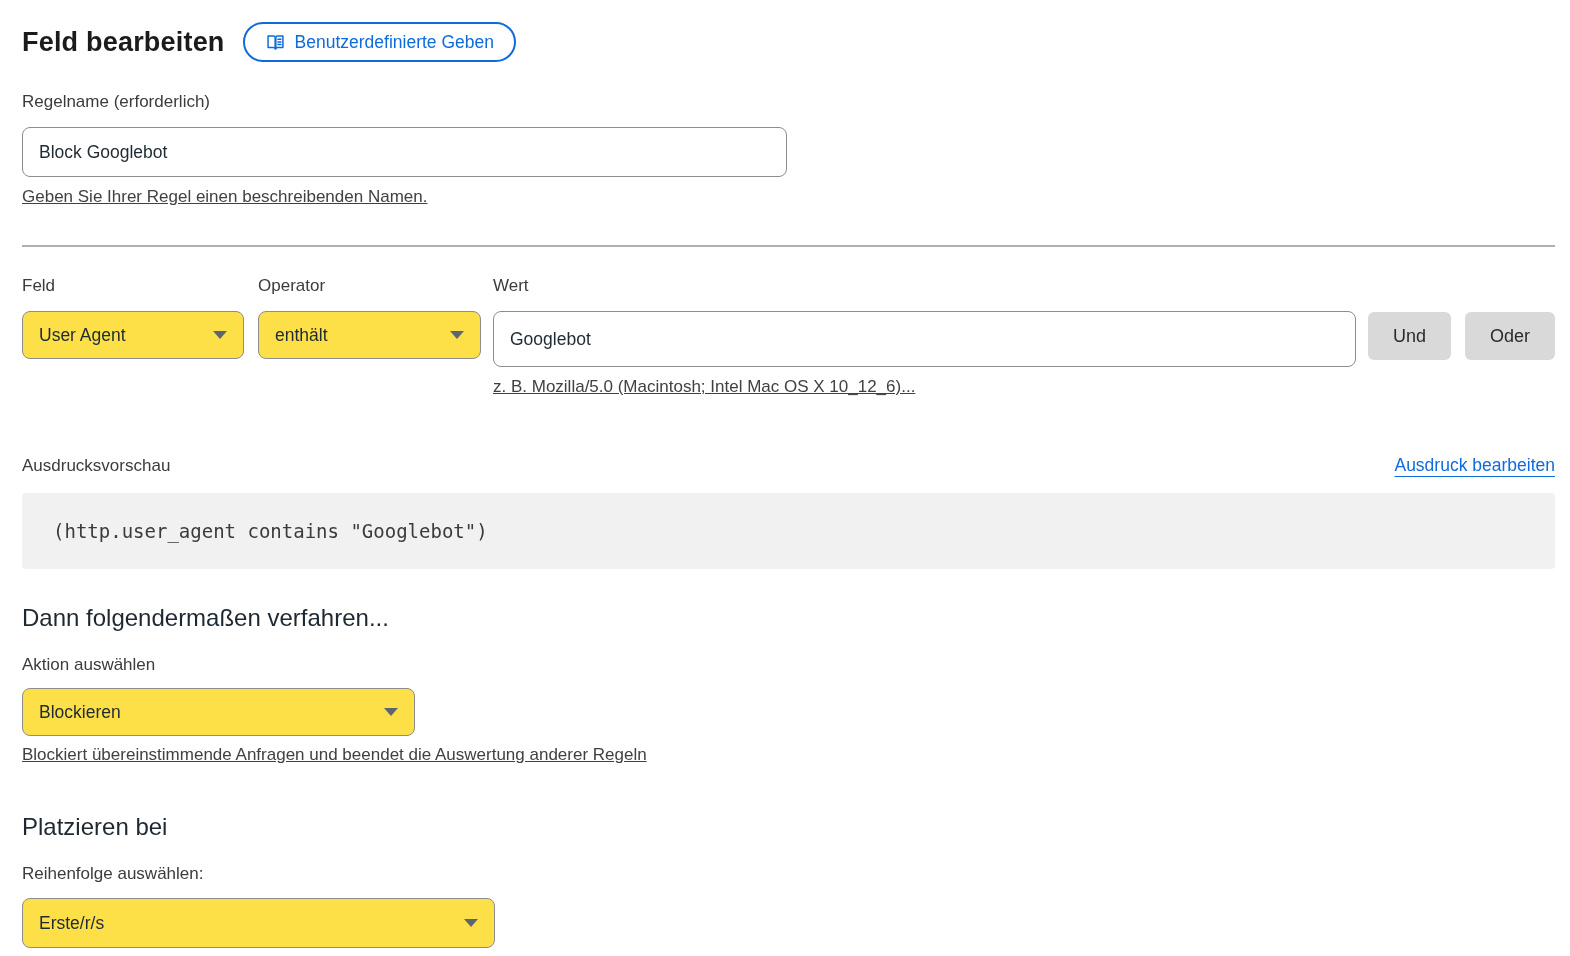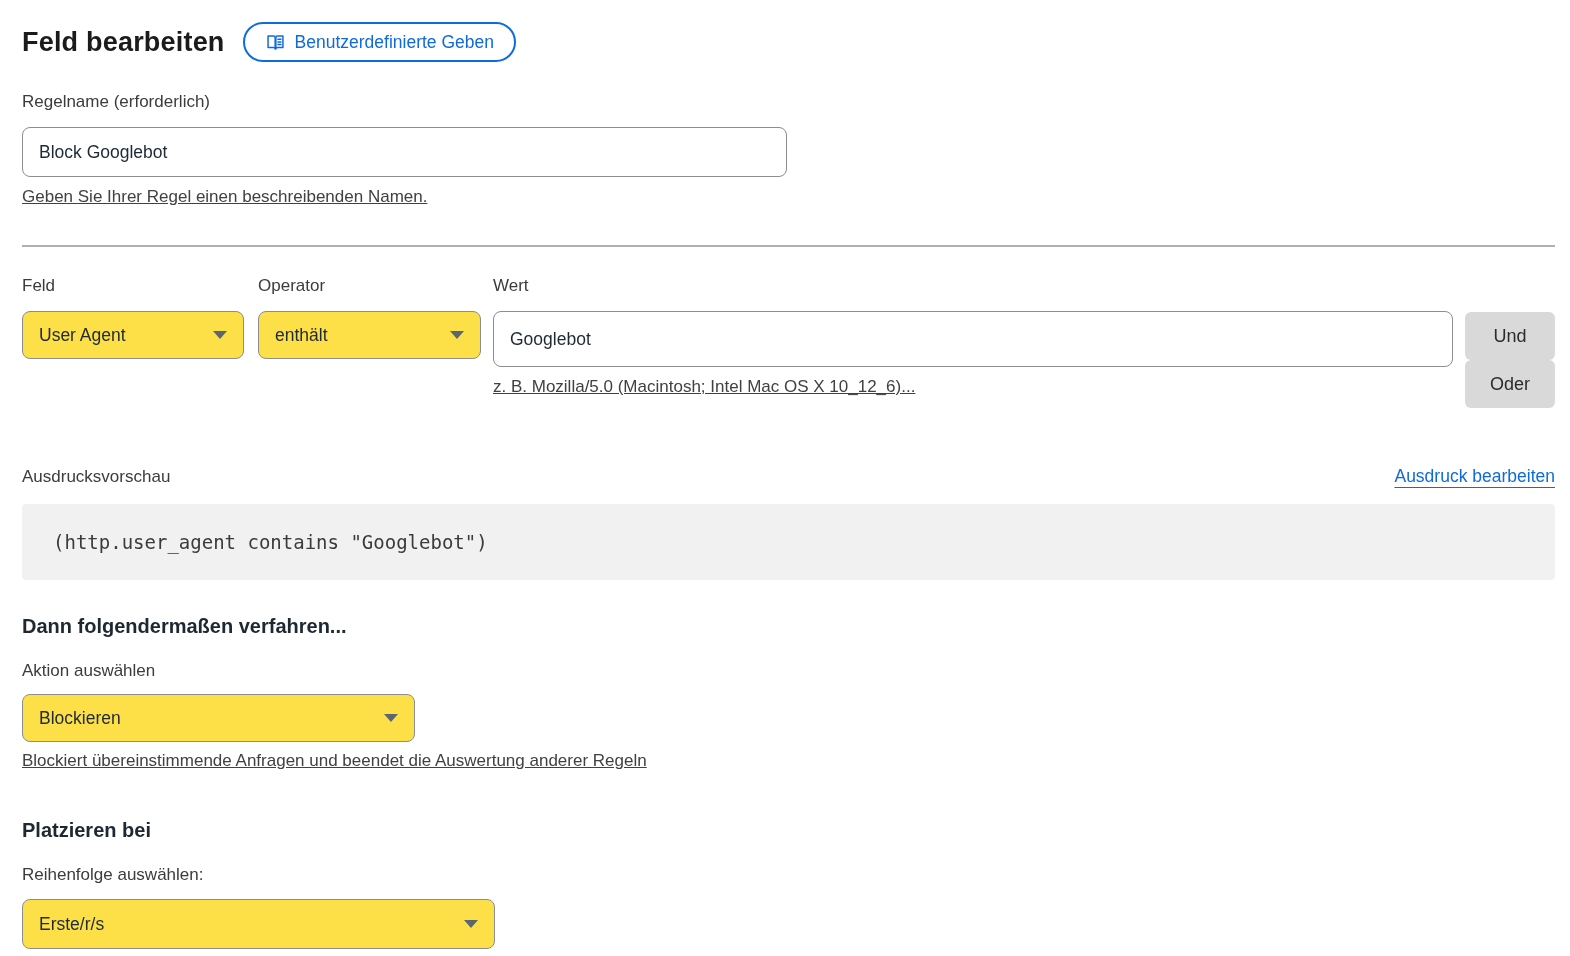--- a/index.html
+++ b/index.html
@@ -53,21 +53,21 @@
     font-size: 17.5px; color: #1f2a33;
   }
   .caret {
     width: 0; height: 0;
     border-left: 7px solid transparent;
     border-right: 7px solid transparent;
     border-top: 8px solid #5b6670;
     flex: 0 0 auto; margin-left: 10px;
   }
 
-  .logic-btns { display: flex; gap: 0; padding-top: 36px; flex-direction: column; }
+  .logic-btns { display: flex; gap: 14px; padding-top: 36px; }
   .gray-btn {
     height: 48px; padding: 0 25px;
     background: #d9d9d9; border: none; border-radius: 6px;
     font-size: 18px; font-family: inherit; color: #2b2b2b;
     cursor: pointer;
   }
 
   
   .preview-header {
     display: flex; align-items: flex-end; justify-content: space-between;
@@ -77,21 +77,21 @@
   .edit-link {
     font-size: 17.5px; color: #0f6bdc; text-decoration: underline;
     text-underline-offset: 5px; cursor: pointer;
   }
   .code-block {
     background: #f1f1f1; border-radius: 4px;
     padding: 27px 31px; font-family: "DejaVu Sans Mono", "Liberation Mono", monospace;
     font-size: 19px; color: #3b3b3b; white-space: pre;
   }
 
-  .section-heading { font-size: 20px; font-weight: 700; color: #1e2832; }
+  .section-heading { font-size: 24px; font-weight: 400; color: #1e2832; }
   .action-heading { margin-top: 35px; margin-bottom: 23px; }
   .placement-heading { margin-top: 48px; margin-bottom: 23px; }
 
   .action-select { width: 393px; }
   .placement-select { width: 473px; }
 </style>
 </head>
 <body>
 
 <div class="page">

